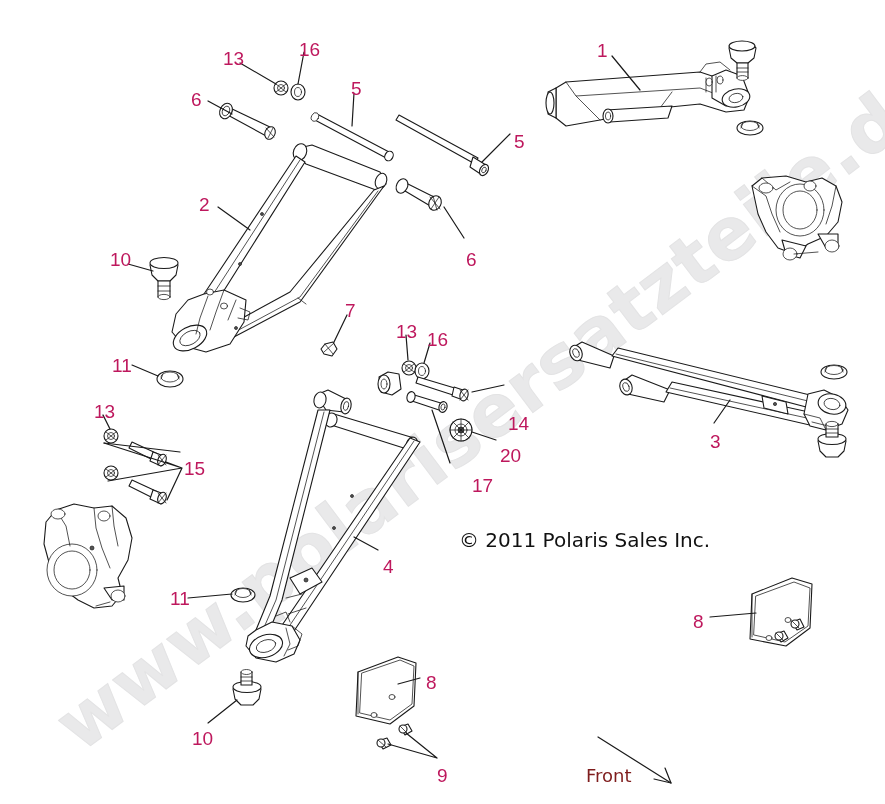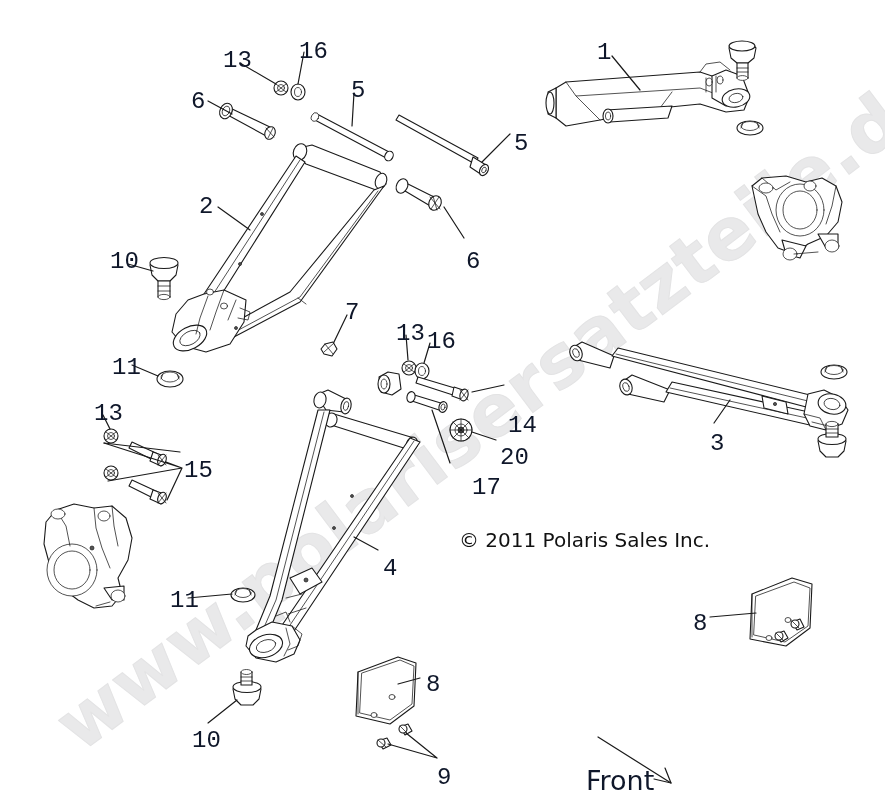--- a/index.html
+++ b/index.html
@@ -37,44 +37,44 @@
     -webkit-text-stroke: 1px #e3e3e4;
   }
   #art {
     position: absolute;
     left: 0; top: 0;
     z-index: 10;
   }
   .callout {
     position: absolute;
     z-index: 20;
-    font-family: Liberation Mono, monospace;
-    font-size: 24px;
-    color: #0f172a;
+    font-family: Liberation Sans, sans-serif;
+    font-size: 19px;
+    color: #be185d;
     line-height: 1;
     white-space: nowrap;
   }
   #copyright {
     position: absolute;
     left: 459px;
     top: 528px;
     z-index: 20;
     font-family: "DejaVu Sans", sans-serif;
     font-size: 20px;
     color: #111111;
     white-space: nowrap;
   }
   #front-label {
     position: absolute;
     left: 586px;
     top: 765px;
     z-index: 20;
     font-family: "DejaVu Sans", sans-serif;
-    font-size: 27px;
-    color: #0f172a;
+    font-size: 18px;
+    color: #7f1d1d;
     white-space: nowrap;
   }
 </style>
 </head>
 <body>
 
 <div id="page">
 
   <div id="watermark-layer">
     <div id="watermark-text">www.polarisersatzteile.de</div>

